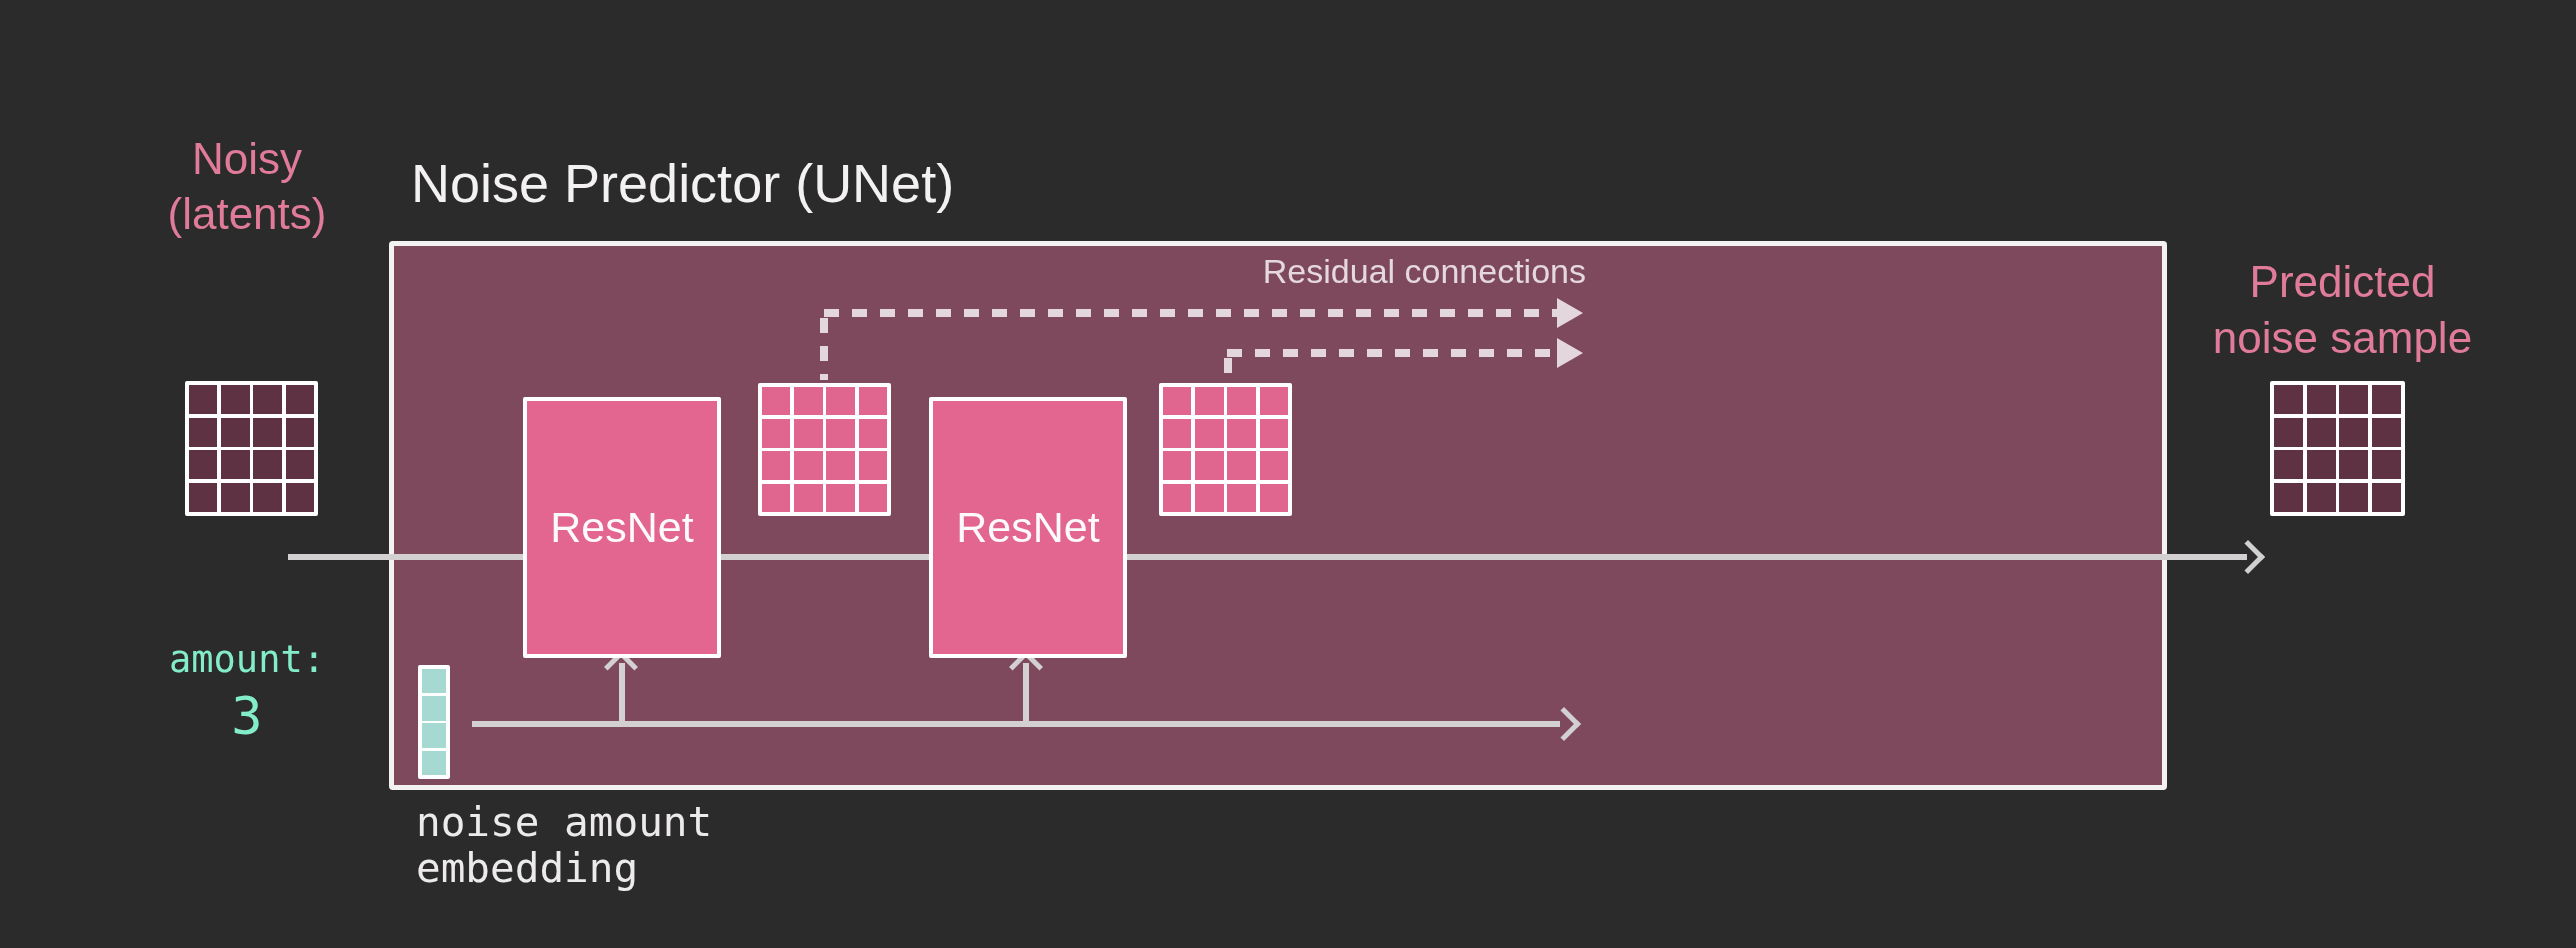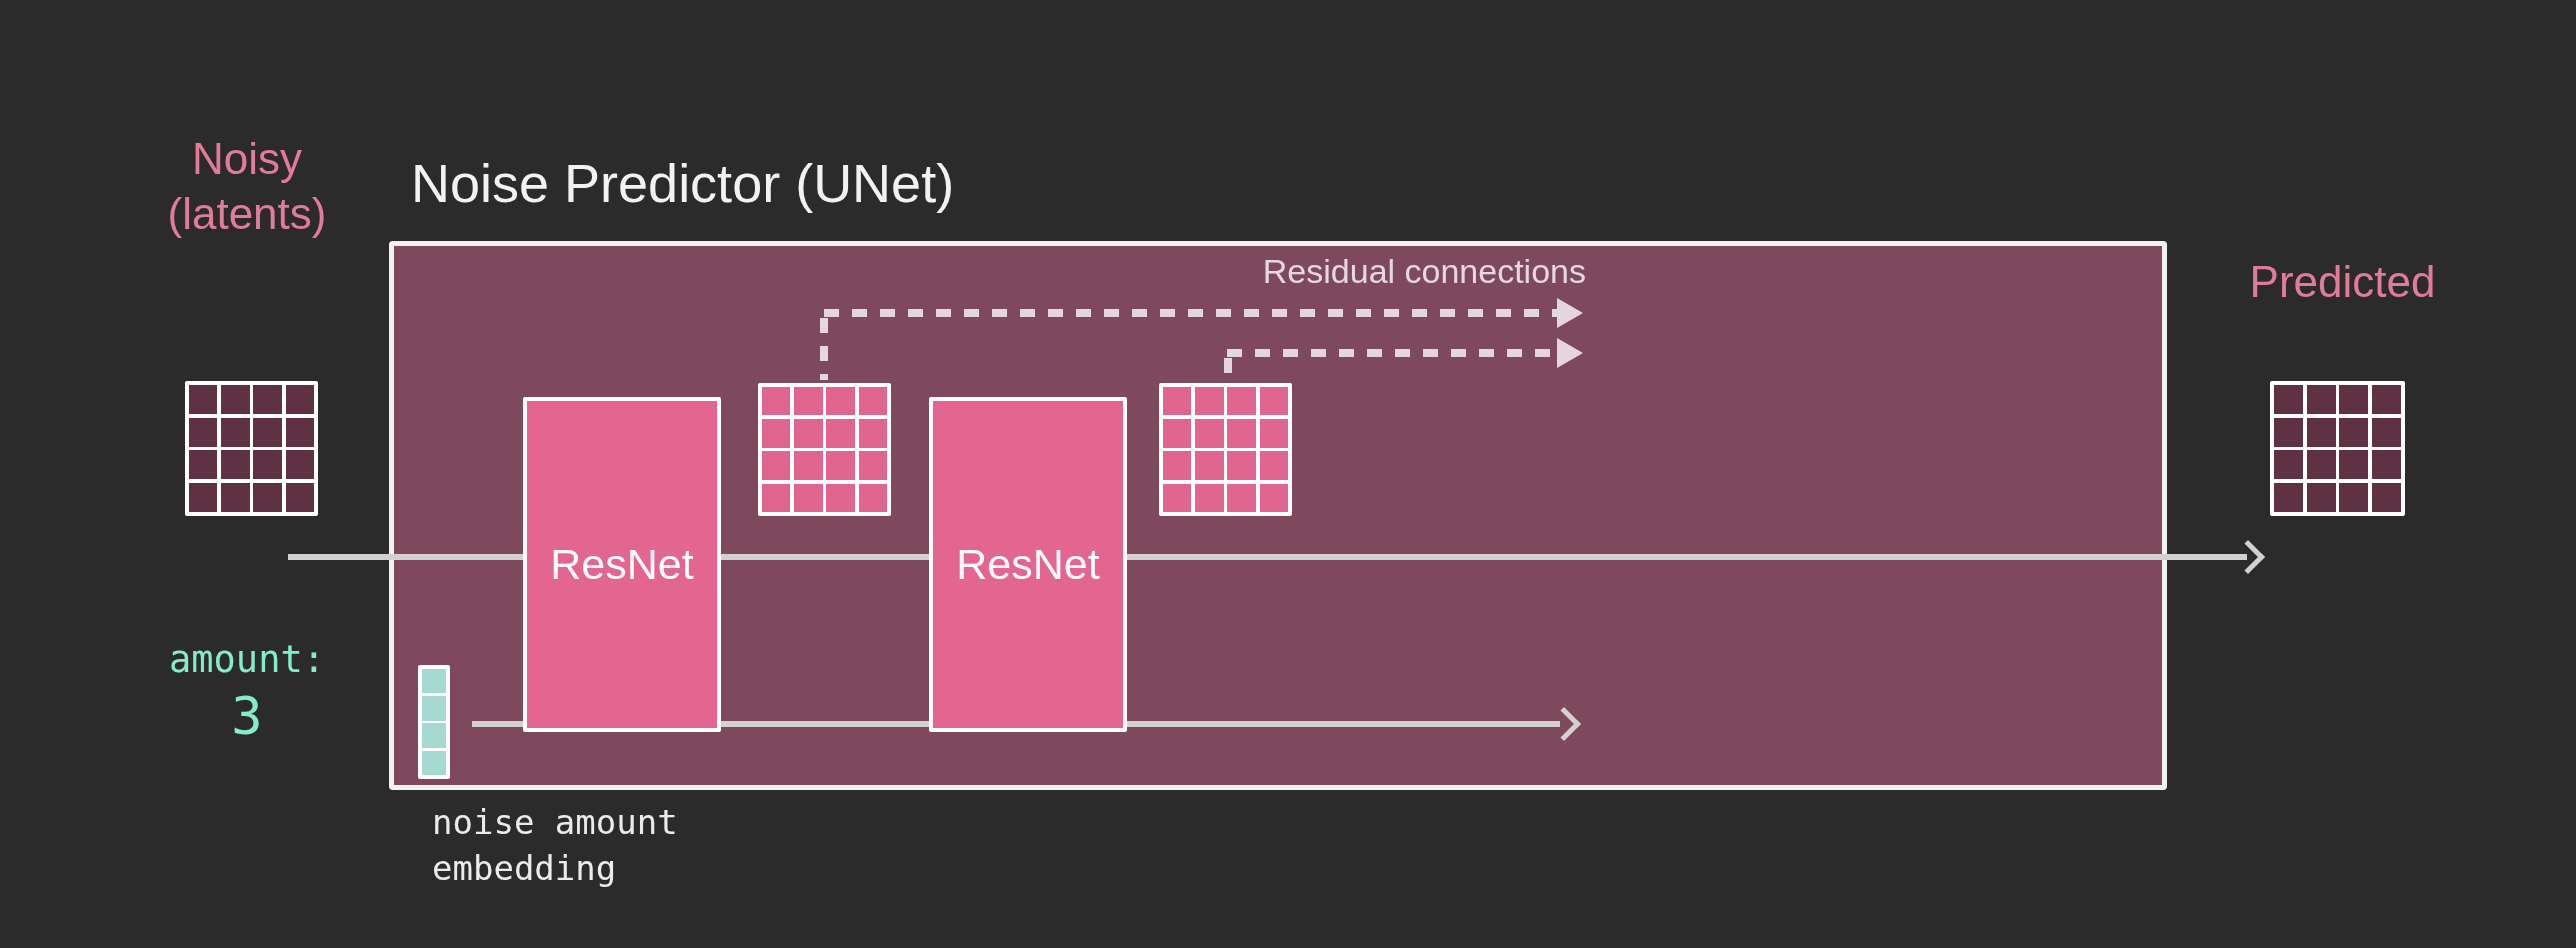--- a/index.html
+++ b/index.html
@@ -41,21 +41,21 @@
   #residual-line-1{left:824px;top:309px;width:735px;}
   #residual-line-1-drop{left:820px;top:318px;height:62px;}
   #residual-line-2{left:1227px;top:349px;width:332px;}
   #residual-line-2-drop{left:1224px;top:358px;height:22.4px;}
   .tri{position:absolute;width:0;height:0;z-index:2;
     border-left:26px solid var(--dash);
     border-top:15px solid transparent;border-bottom:15px solid transparent;}
   #residual-arrowhead-1{left:1557px;top:298px;}
   #residual-arrowhead-2{left:1557px;top:338px;}
   .resnet{
-    position:absolute;width:198px;height:335px;top:397px;z-index:3;
+    position:absolute;width:198px;height:261px;top:397px;z-index:3;
     background:var(--resnet-fill);border:4.7px solid #ffffff;border-radius:1.9px;
     display:flex;align-items:center;justify-content:center;
     color:var(--white-text);font-size:43px;
   }
   #resnet-1{left:523px;}
   #resnet-2{left:929px;}
   .grid{
     position:absolute;background:#ffffff;display:grid;gap:3.7px;padding:3.7px;
     border-radius:1.9px;z-index:3;
   }
@@ -69,37 +69,38 @@
   #left-label{left:65px;top:131px;width:364px;text-align:center;
     font-size:44px;line-height:55px;color:var(--pink-text);}
   #right-label{left:2165px;top:254px;width:355px;text-align:center;
     font-size:44px;line-height:56px;color:var(--pink-text);}
   #residual-label{left:1213px;top:252px;width:373px;text-align:right;
     font-size:34px;color:var(--residual-text);}
   #noise-amount-label{left:65px;top:631px;width:364px;text-align:center;
     font-family:"DejaVu Sans Mono",monospace;font-size:37px;line-height:58px;
     color:var(--mint);}
   #noise-amount-value{font-size:52px;line-height:54px;}
-  #embedding-label{left:432px;top:799px;font-family:"DejaVu Sans Mono",monospace;
-    font-size:34px;line-height:46px;color:var(--mono-text);}
+  #embedding-label{left:416px;top:799px;font-family:"DejaVu Sans Mono",monospace;
+    font-size:41px;line-height:46px;color:var(--mono-text);}
 </style>
 </head>
 <body>
 
 <div class="canvas">
 
   <div class="label" id="page-title">Noise Predictor (UNet)</div>
 
   <div class="label" id="left-label">
     <div>Noisy</div>
     <div>(latents)</div>
   </div>
 
   <div class="label" id="right-label">
     <div>Predicted</div>
+    <div>noise sample</div>
   </div>
 
   <div class="panel"></div>
 
   <div class="label" id="residual-label">Residual connections</div>
 
   <div class="dash-v" id="residual-line-1-drop"></div>
   <div class="dash-h" id="residual-line-1"></div>
   <div class="tri" id="residual-arrowhead-1"></div>
   <div class="dash-v" id="residual-line-2-drop"></div>

